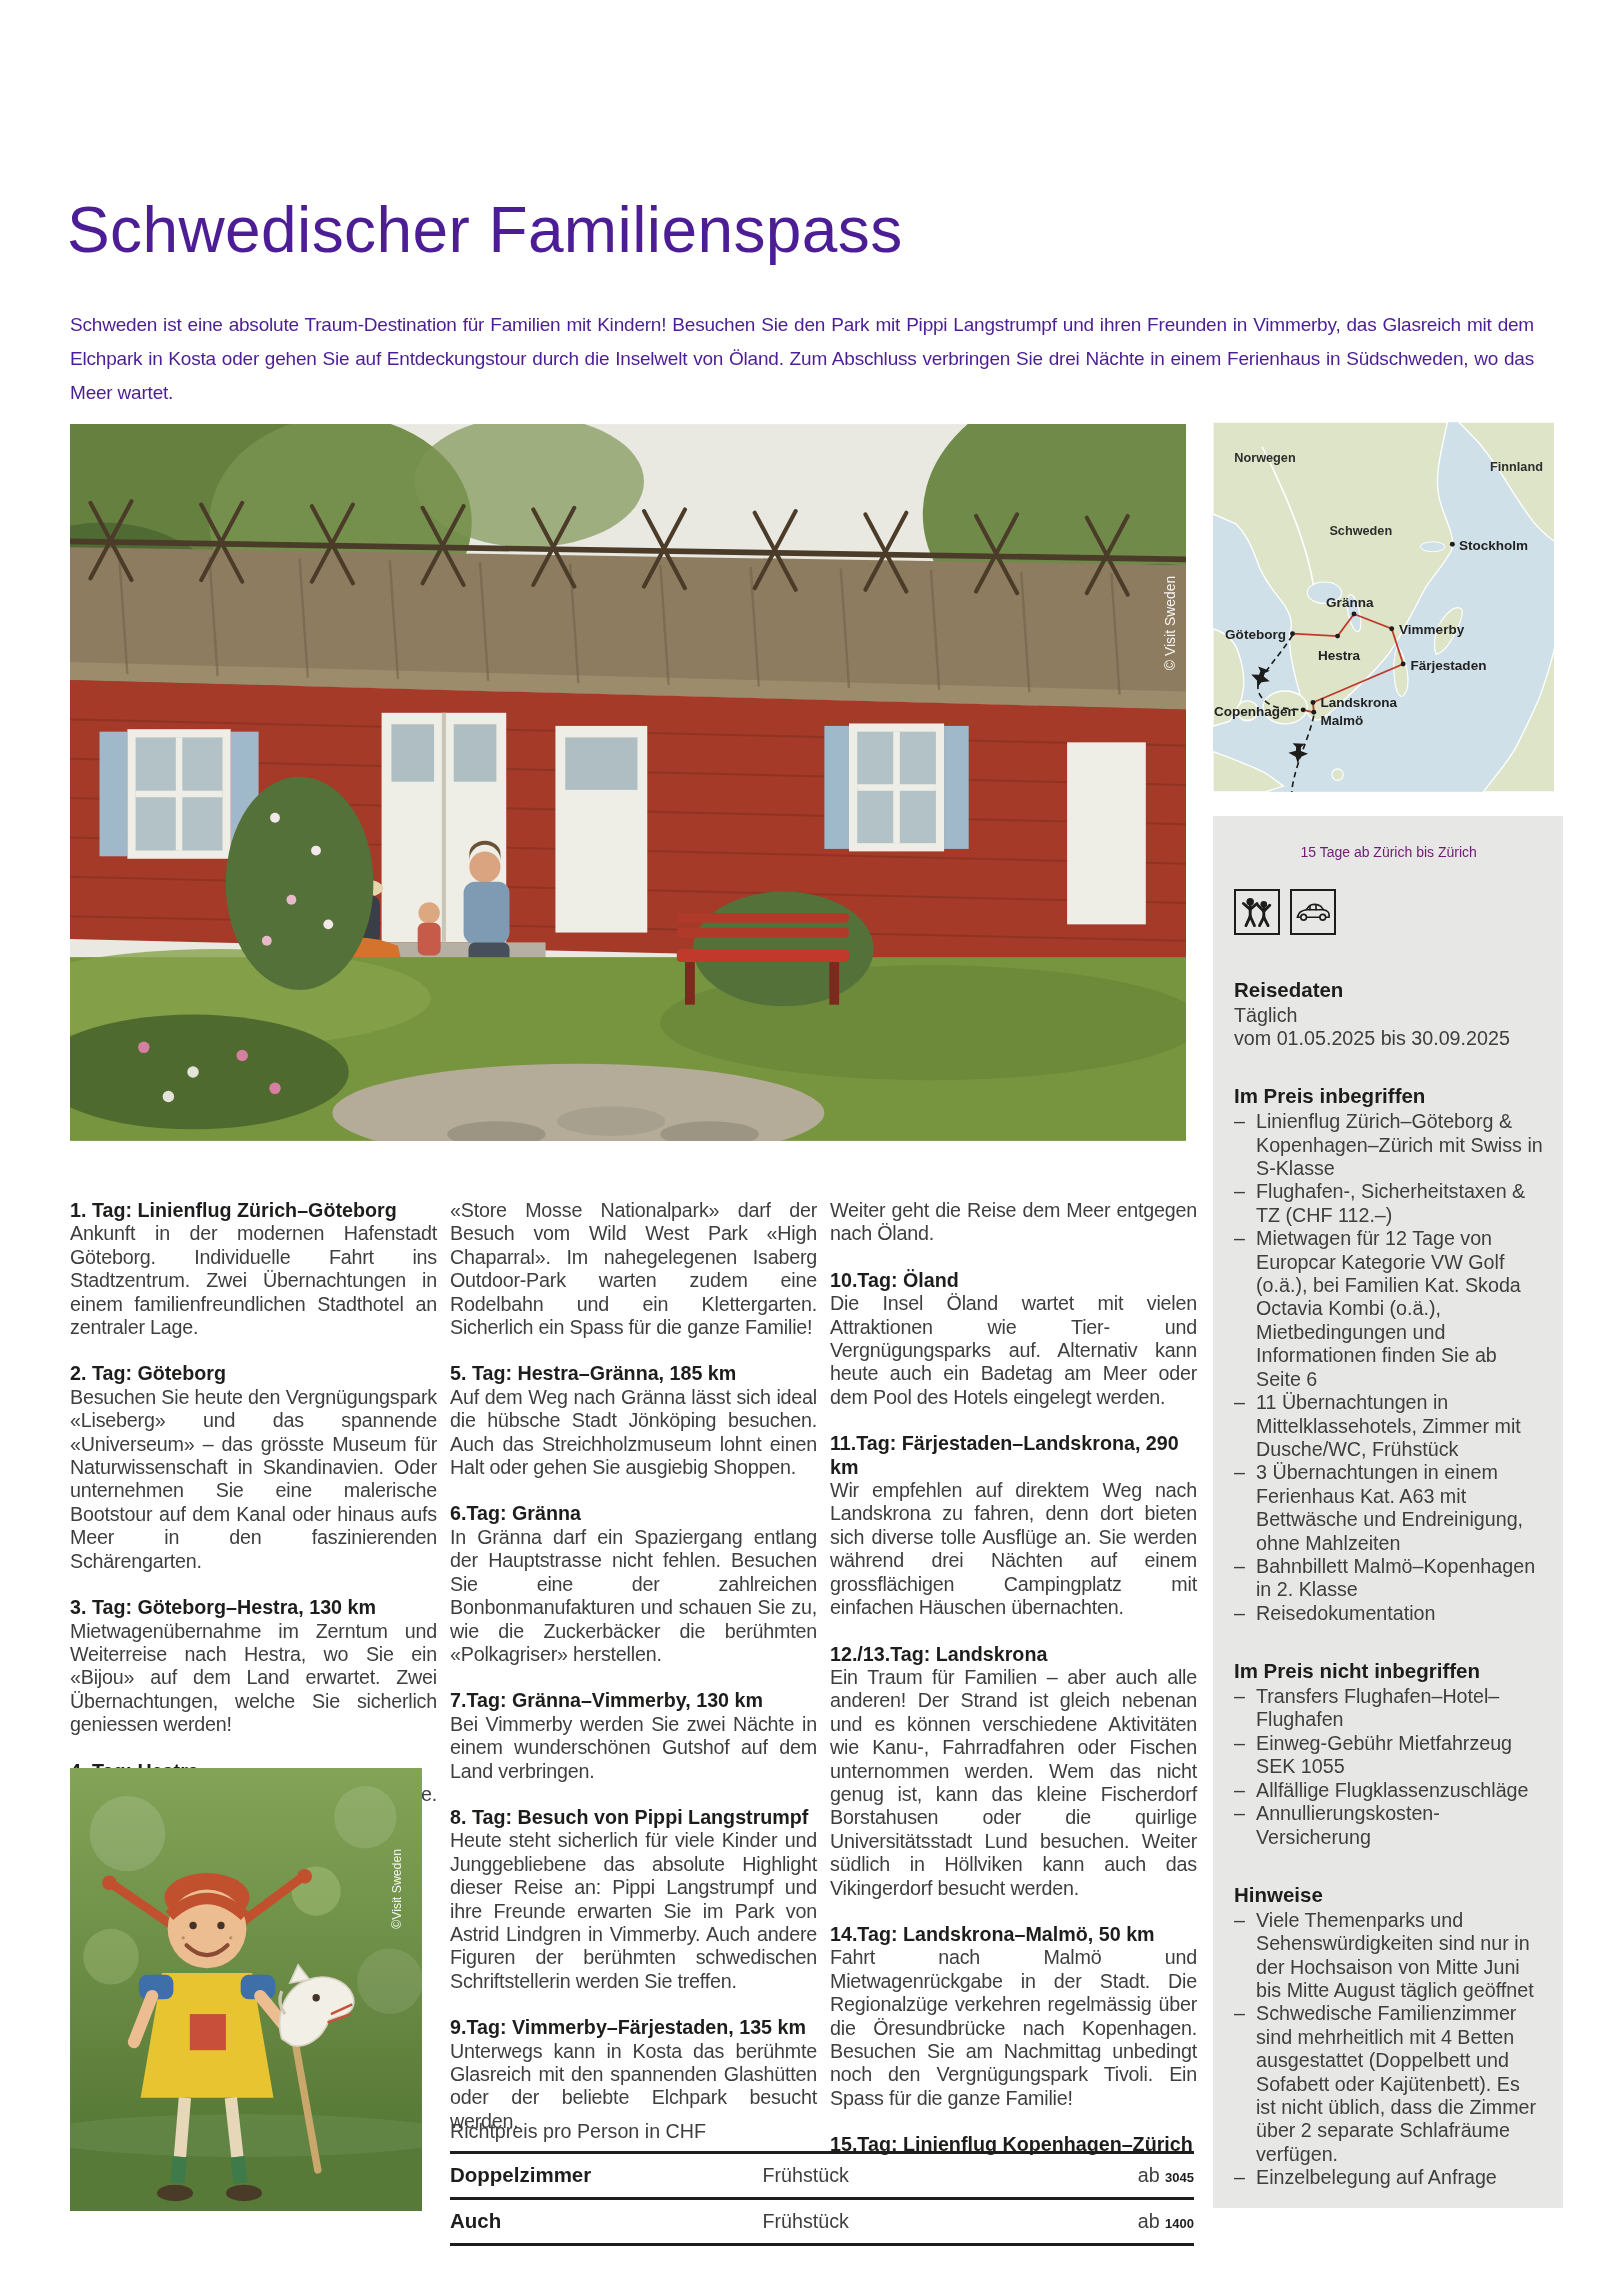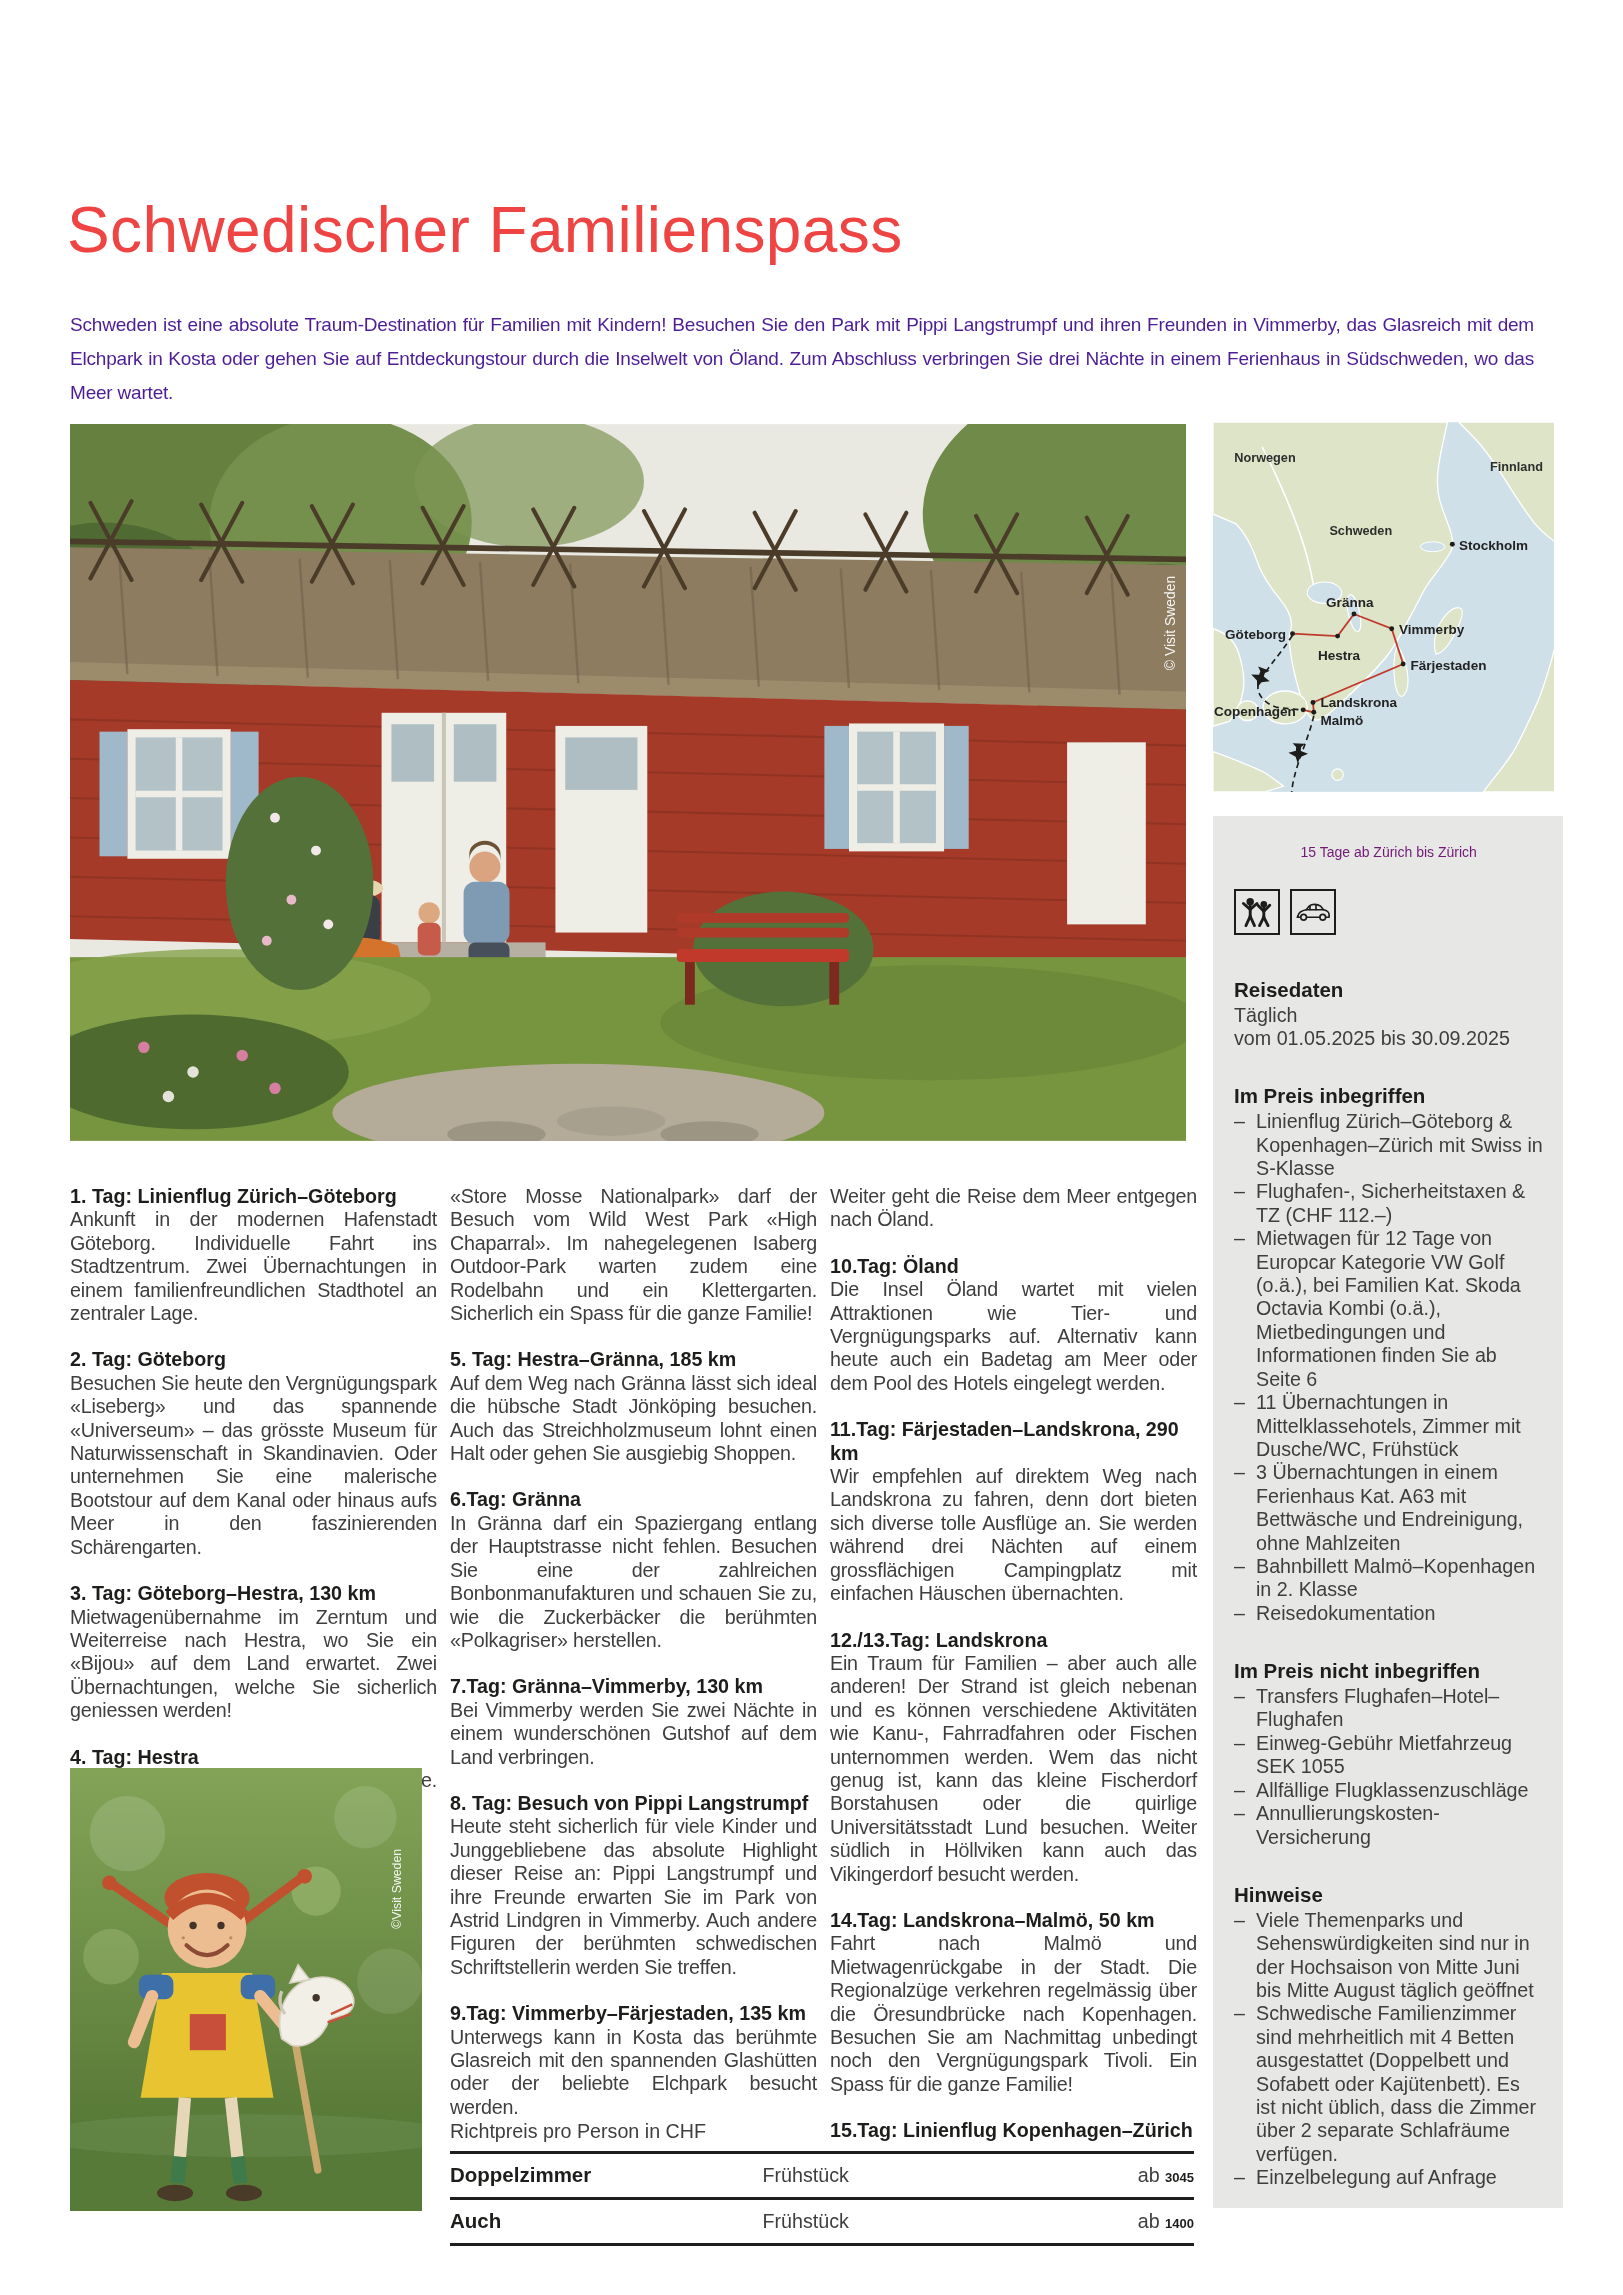--- a/index.html
+++ b/index.html
@@ -1,20 +1,20 @@
 <!DOCTYPE html>
 <html lang="de" style="font-size:13px"><head>
 <meta charset="utf-8">
 <style>
   html,body{margin:0;padding:0;background:#ffffff;}
   .page{position:relative;width:1623px;height:2295px;background:#ffffff;overflow:hidden;
         font-family:"Liberation Sans", sans-serif;color:#3e3e3e;}
   
   .title{position:absolute;left:67px;top:198px;font-size:64px;line-height:1;
-         font-weight:500;color:#ef4444;letter-spacing:0.4px;white-space:nowrap;}
+         font-weight:500;color:#4c1d95;letter-spacing:0.4px;white-space:nowrap;}
   .intro{position:absolute;left:70px;top:289px;width:1464px;font-size:19px;line-height:34px;
          color:#4c1d95;text-align:justify;letter-spacing:-0.2px;}
   
   .photo-main{position:absolute;left:70px;top:424px;width:1116px;height:717px;overflow:hidden;}
   .photo-pippi{position:absolute;left:70px;top:1768px;width:352px;height:443px;overflow:hidden;}
   
   .map{position:absolute;left:1213px;top:422px;width:341px;height:370px;overflow:hidden;}
   
   .sidebar{position:absolute;left:1213px;top:816px;width:350px;height:1392px;background:#e7e7e6;
            box-sizing:border-box;padding:24.6px 19.7px 0 21px;font-size:19.7px;line-height:23.4px;color:#3e3e3e;}
@@ -25,21 +25,21 @@
   .sb-h{font-weight:bold;color:#1d1d1b;font-size:20.5px;margin:0 0 2.5px 0;}
   .sb-section{margin-bottom:34px;}
   .sb-line{margin:0;}
   ul.dash{list-style:none;margin:0;padding:0;}
   ul.dash li{position:relative;padding-left:22px;margin:0;}
   ul.dash li::before{content:"–";position:absolute;left:0;top:0;}
   
   .col{position:absolute;top:1183px;width:367px;font-size:19.7px;line-height:23.4px;}
   .col1{left:70px;}  .col2{left:450px;}  .col3{left:830px;}
   .block{margin-top:23px;}
-  .block:first-child{margin-top:2px;}
+  .block:first-child{margin-top:16px;}
   .block h3{font-size:19.7px;line-height:23.4px;font-weight:bold;color:#1d1d1b;margin:0;}
   .block p{margin:0;text-align:justify;color:#3e3e3e;letter-spacing:-0.2px;}
   
   .price{position:absolute;left:450px;top:2120px;width:744px;font-size:19.7px;}
   .price-caption{margin:0 0 8.2px 0;color:#3e3e3e;}
   .price-table{border-top:3.3px solid #1d1d1b;}
   .price-row{display:flex;align-items:baseline;border-bottom:3.3px solid #1d1d1b;padding:9px 0 9.8px 0;}
   .price-cat{width:42%;font-weight:bold;color:#1d1d1b;font-size:20.5px;}
   .price-board{width:33%;color:#3e3e3e;}
   .price-amount{flex:1;text-align:right;color:#3e3e3e;}

